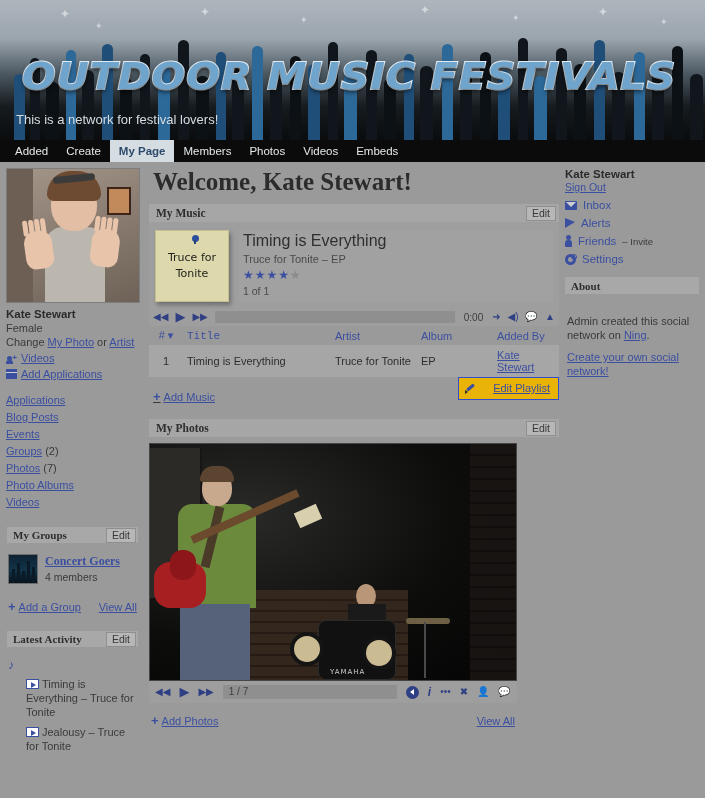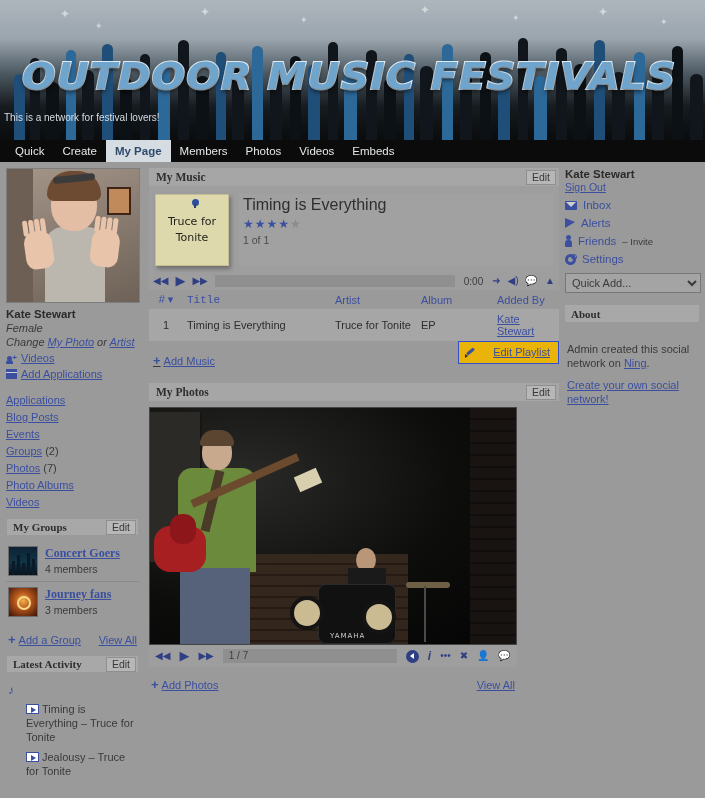--- a/index.html
+++ b/index.html
@@ -43,22 +43,22 @@
     font-size: 38px; letter-spacing: 1px;
     color: #6fa4cd;
     -webkit-text-stroke: 2px #e9f2f8;
     paint-order: stroke fill;
     text-shadow: 0 3px 4px rgba(0,0,0,.55);
     white-space: nowrap;
     transform: scaleX(1.04);
     transform-origin: left center;
   }
   #banner-tagline {
-    position: absolute; left: 4px; top: 112px;
-    color: #d6dde2; font-size: 10px;
+    position: absolute; left: 16px; top: 112px;
+    color: #d6dde2; font-size: 13px;
   }
 
   
   #nav {
     width: 705px; height: 22px;
     background: #0b0b0b;
     display: flex; align-items: stretch;
     padding-left: 6px;
   }
   .nav-item {
@@ -99,36 +99,36 @@
   .pp-head  { position:absolute; left:44px; top:8px; width:46px; height:54px; border-radius:50% 50% 46% 46%; background:#e3bda4; }
   .pp-hair  { position:absolute; left:40px; top:2px; width:54px; height:30px; border-radius:28px 28px 8px 8px; background:#6d4b33; }
   .pp-band  { position:absolute; left:46px; top:6px; width:42px; height:7px; border-radius:4px; background:#3b3b3b; transform: rotate(-6deg); }
   .pp-torso { position:absolute; left:38px; top:58px; width:60px; height:78px; background:#bcb7ae; border-radius:18px 18px 0 0; }
   .pp-hand  { position:absolute; width:28px; height:38px; background:#e8c4aa; border-radius:12px 12px 10px 10px; }
   .pp-hand.l{ left:18px; top:62px; transform: rotate(-8deg); }
   .pp-hand.r{ left:84px; top:60px; transform: rotate(7deg); }
   .pp-fing  { position:absolute; width:5px; height:16px; background:#e8c4aa; border-radius:3px; top:-12px; }
 
   .profile-name { font-weight: bold; font-size: 11.5px; color: #2b2b2b; margin-top: 5px; }
-  .profile-line { font-size: 11px; color: #3a3a3a; margin-top: 2px; font-style: italic; }
+  .profile-line { font-size: 11px; color: #3a3a3a; margin-top: 2px; }
   .sb-link-row { display: flex; align-items: center; gap: 4px; margin-top: 4px; font-size: 11px; }
 
   .ico { display:inline-block; vertical-align:middle; }
   .ico-share { width:11px; height:11px; position:relative; }
   .ico-share .b1 { position:absolute; left:1px; top:3px; width:5px; height:5px; border-radius:50%; background:#3b4fa0; }
   .ico-share .b2 { position:absolute; left:0px; top:7px; width:7px; height:4px; border-radius:3px 3px 0 0; background:#3b4fa0; }
   .ico-share .plus { position:absolute; right:0; top:1px; color:#3b4fa0; font-size:8px; font-weight:bold; line-height:8px; }
   .ico-apps { width:11px; height:10px; background:#3b4fa0; position:relative; }
   .ico-apps:after { content:""; position:absolute; left:0; top:3px; width:11px; height:1px; background:#cfcfcf; }
 
   .sb-nav { margin-top: 12px; line-height: 16px; font-size: 11px; }
   .sb-nav div { margin-bottom: 1px; }
 
   
-  .module { margin-top: 8px; }
+  .module { margin-top: 16px; }
   .module-head {
     height: 17px; background: #a8a8a8;
     display: flex; align-items: center; justify-content: space-between;
     padding: 0 2px 0 6px;
     border: 1px solid #9a9a9a; border-bottom: none;
   }
   .module-title {
     font-family: "Liberation Serif", serif;
     font-weight: bold; font-size: 11px; color: #2e2e2e;
   }
@@ -367,21 +367,21 @@
   <span class="star" style="left:300px; top:16px; font-size:9px;">✦</span>
   <span class="star" style="left:420px; top:4px;">✦</span>
   <span class="star" style="left:512px; top:14px; font-size:9px;">✦</span>
   <span class="star" style="left:598px; top:6px;">✦</span>
   <span class="star" style="left:660px; top:18px; font-size:9px;">✦</span>
   <div id="banner-title">OUTDOOR MUSIC FESTIVALS</div>
   <div id="banner-tagline">This is a network for festival lovers!</div>
 </div>
 
 <div id="nav">
-  <div class="nav-item">Quick</div>
+  <div class="nav-item">Added</div>
   <div class="nav-item">Create</div>
   <div class="nav-item active">My Page</div>
   <div class="nav-item">Members</div>
   <div class="nav-item">Photos</div>
   <div class="nav-item">Videos</div>
   <div class="nav-item">Embeds</div>
 </div>
 
 <div id="page">
 
@@ -451,29 +451,20 @@
               <span class="s" style="left:8px;height:20px"></span>
             <span class="s" style="left:13px;height:12px"></span>
               <span class="s" style="left:18px;height:22px"></span>
             <span class="s" style="left:23px;height:16px"></span>
           </div>
           <div>
             <a href="#" class="group-name">Concert Goers</a>
             <div class="group-meta">4 members</div>
           </div>
         </div>
-        <div class="group-row">
-          <div class="group-thumb gt-journey">
-              <span class="o"></span>
-            </div>
-          <div>
-            <a href="#" class="group-name">Journey fans</a>
-            <div class="group-meta">3 members</div>
-          </div>
-        </div>
         <div class="group-foot">
           <span><span class="plus-ico">+</span><a href="#">Add a Group</a></span>
           <a href="#">View All</a>
         </div>
       </div>
     </div>
 
     <div class="module">
       <div class="module-head">
         <span class="module-title">Latest Activity</span>
@@ -484,35 +475,37 @@
           <span class="note-ico">♪</span>
         </div>
         <div class="act-song"><span class="play-chip"></span><span>Timing is Everything – Truce for Tonite</span></div>
         <div class="act-song"><span class="play-chip"></span><span>Jealousy – Truce for Tonite</span></div>
 
       </div>
     </div>
   </div>
 
   <div id="col-main">
+    <h1 id="welcome">Welcome, Kate Stewart!</h1>
 
     <div>
       <div class="m-head">
         <span class="module-title">My Music</span>
         <span class="edit-btn">Edit</span>
       </div>
 
       <div class="np">
         <div class="albumart">
           <span class="pushpin"></span>
           <div>Truce for</div>
           <div>Tonite</div>
         </div>
         <div class="np-info">
           <div class="np-title">Timing is Everything</div>
+          <div class="np-album">Truce for Tonite – EP</div>
           <div class="stars"><b>★</b><b>★</b><b>★</b><b>★</b>★</div>
           <div class="np-count">1 of 1</div>
         </div>
       </div>
 
       <div class="player">
         <span class="pbtn">◀◀</span>
         <span class="pbtn big">▶</span>
         <span class="pbtn">▶▶</span>
         <span class="seek"></span>
@@ -618,23 +611,20 @@
     <div class="r-item">
       <span class="ico-person"></span>
       <span class="lbl">Friends</span>
       <span class="sub">– Invite</span>
     </div>
     <div class="r-item">
       <span class="ico-gear"></span>
       <span class="lbl">Settings</span>
     </div>
 
-    <select class="quick-add">
-      <option>Quick Add...</option>
-    </select>
 
     <div class="about-head">
       <span class="module-title">About</span>
     </div>
     <div class="about-body">
       <p><span>Admin created this social network on </span><a href="#">Ning</a><span>.</span></p>
       <p><a href="#">Create your own social network!</a></p>
     </div>
   </div>
 

